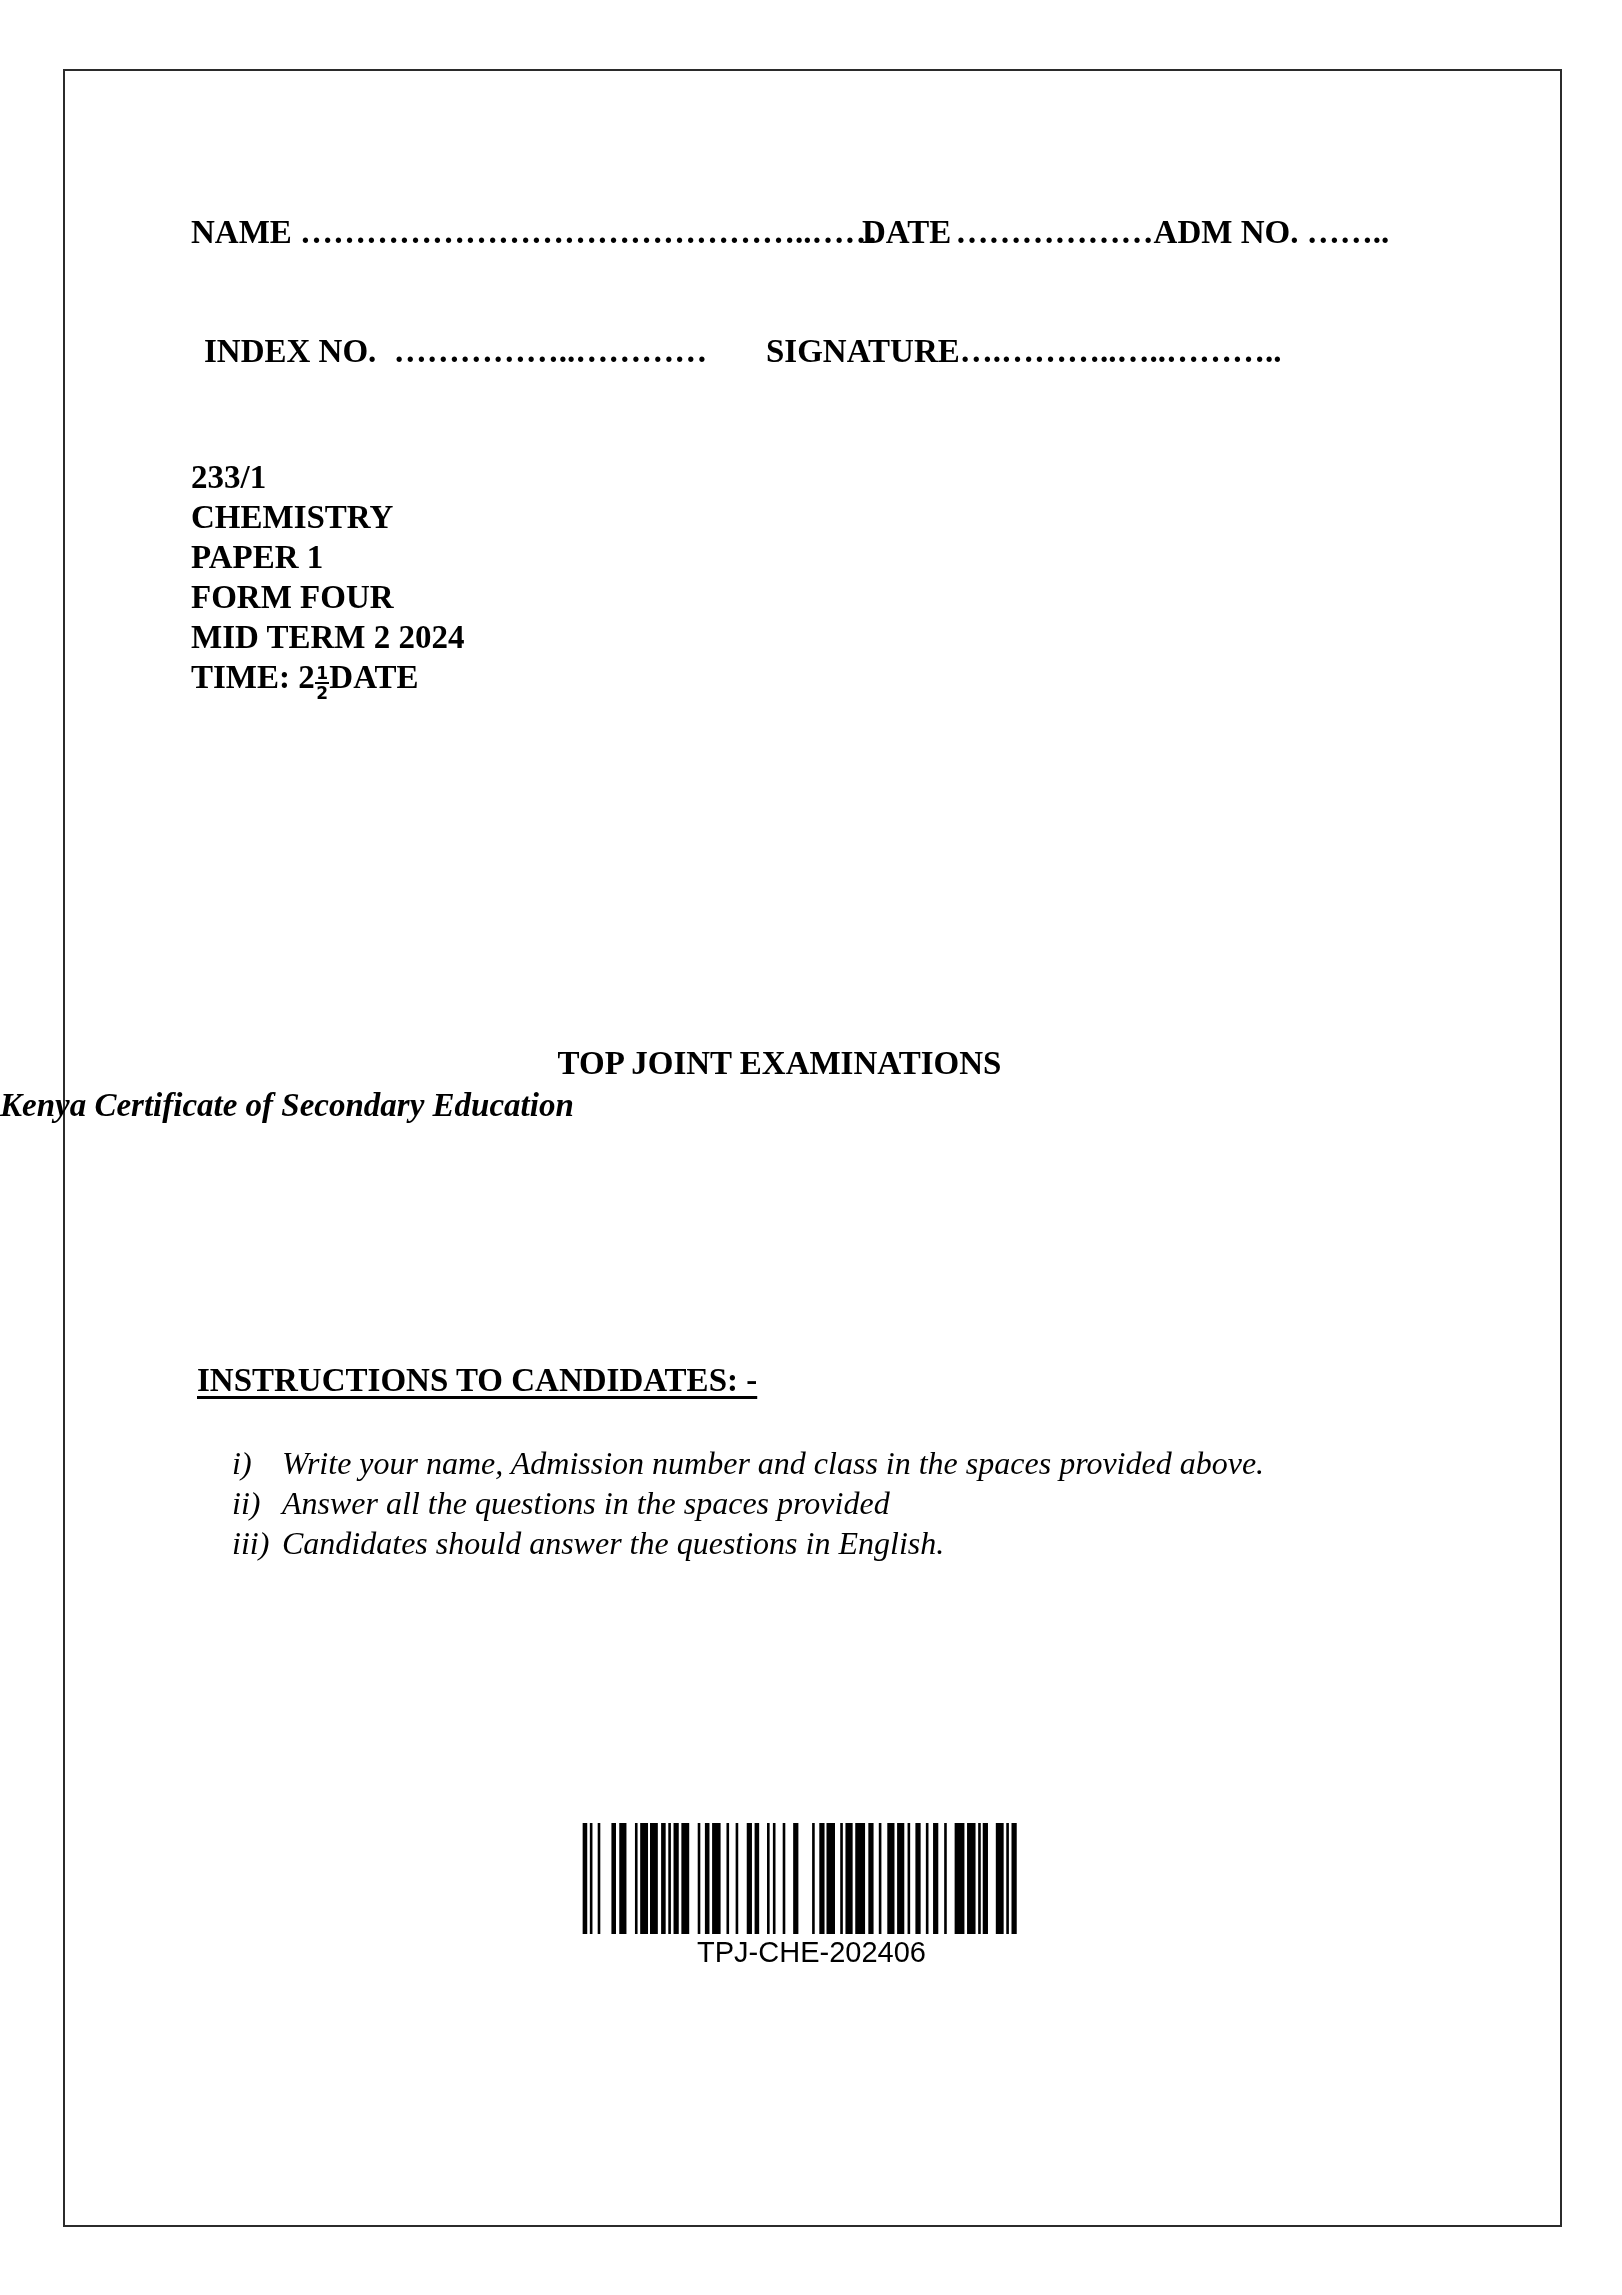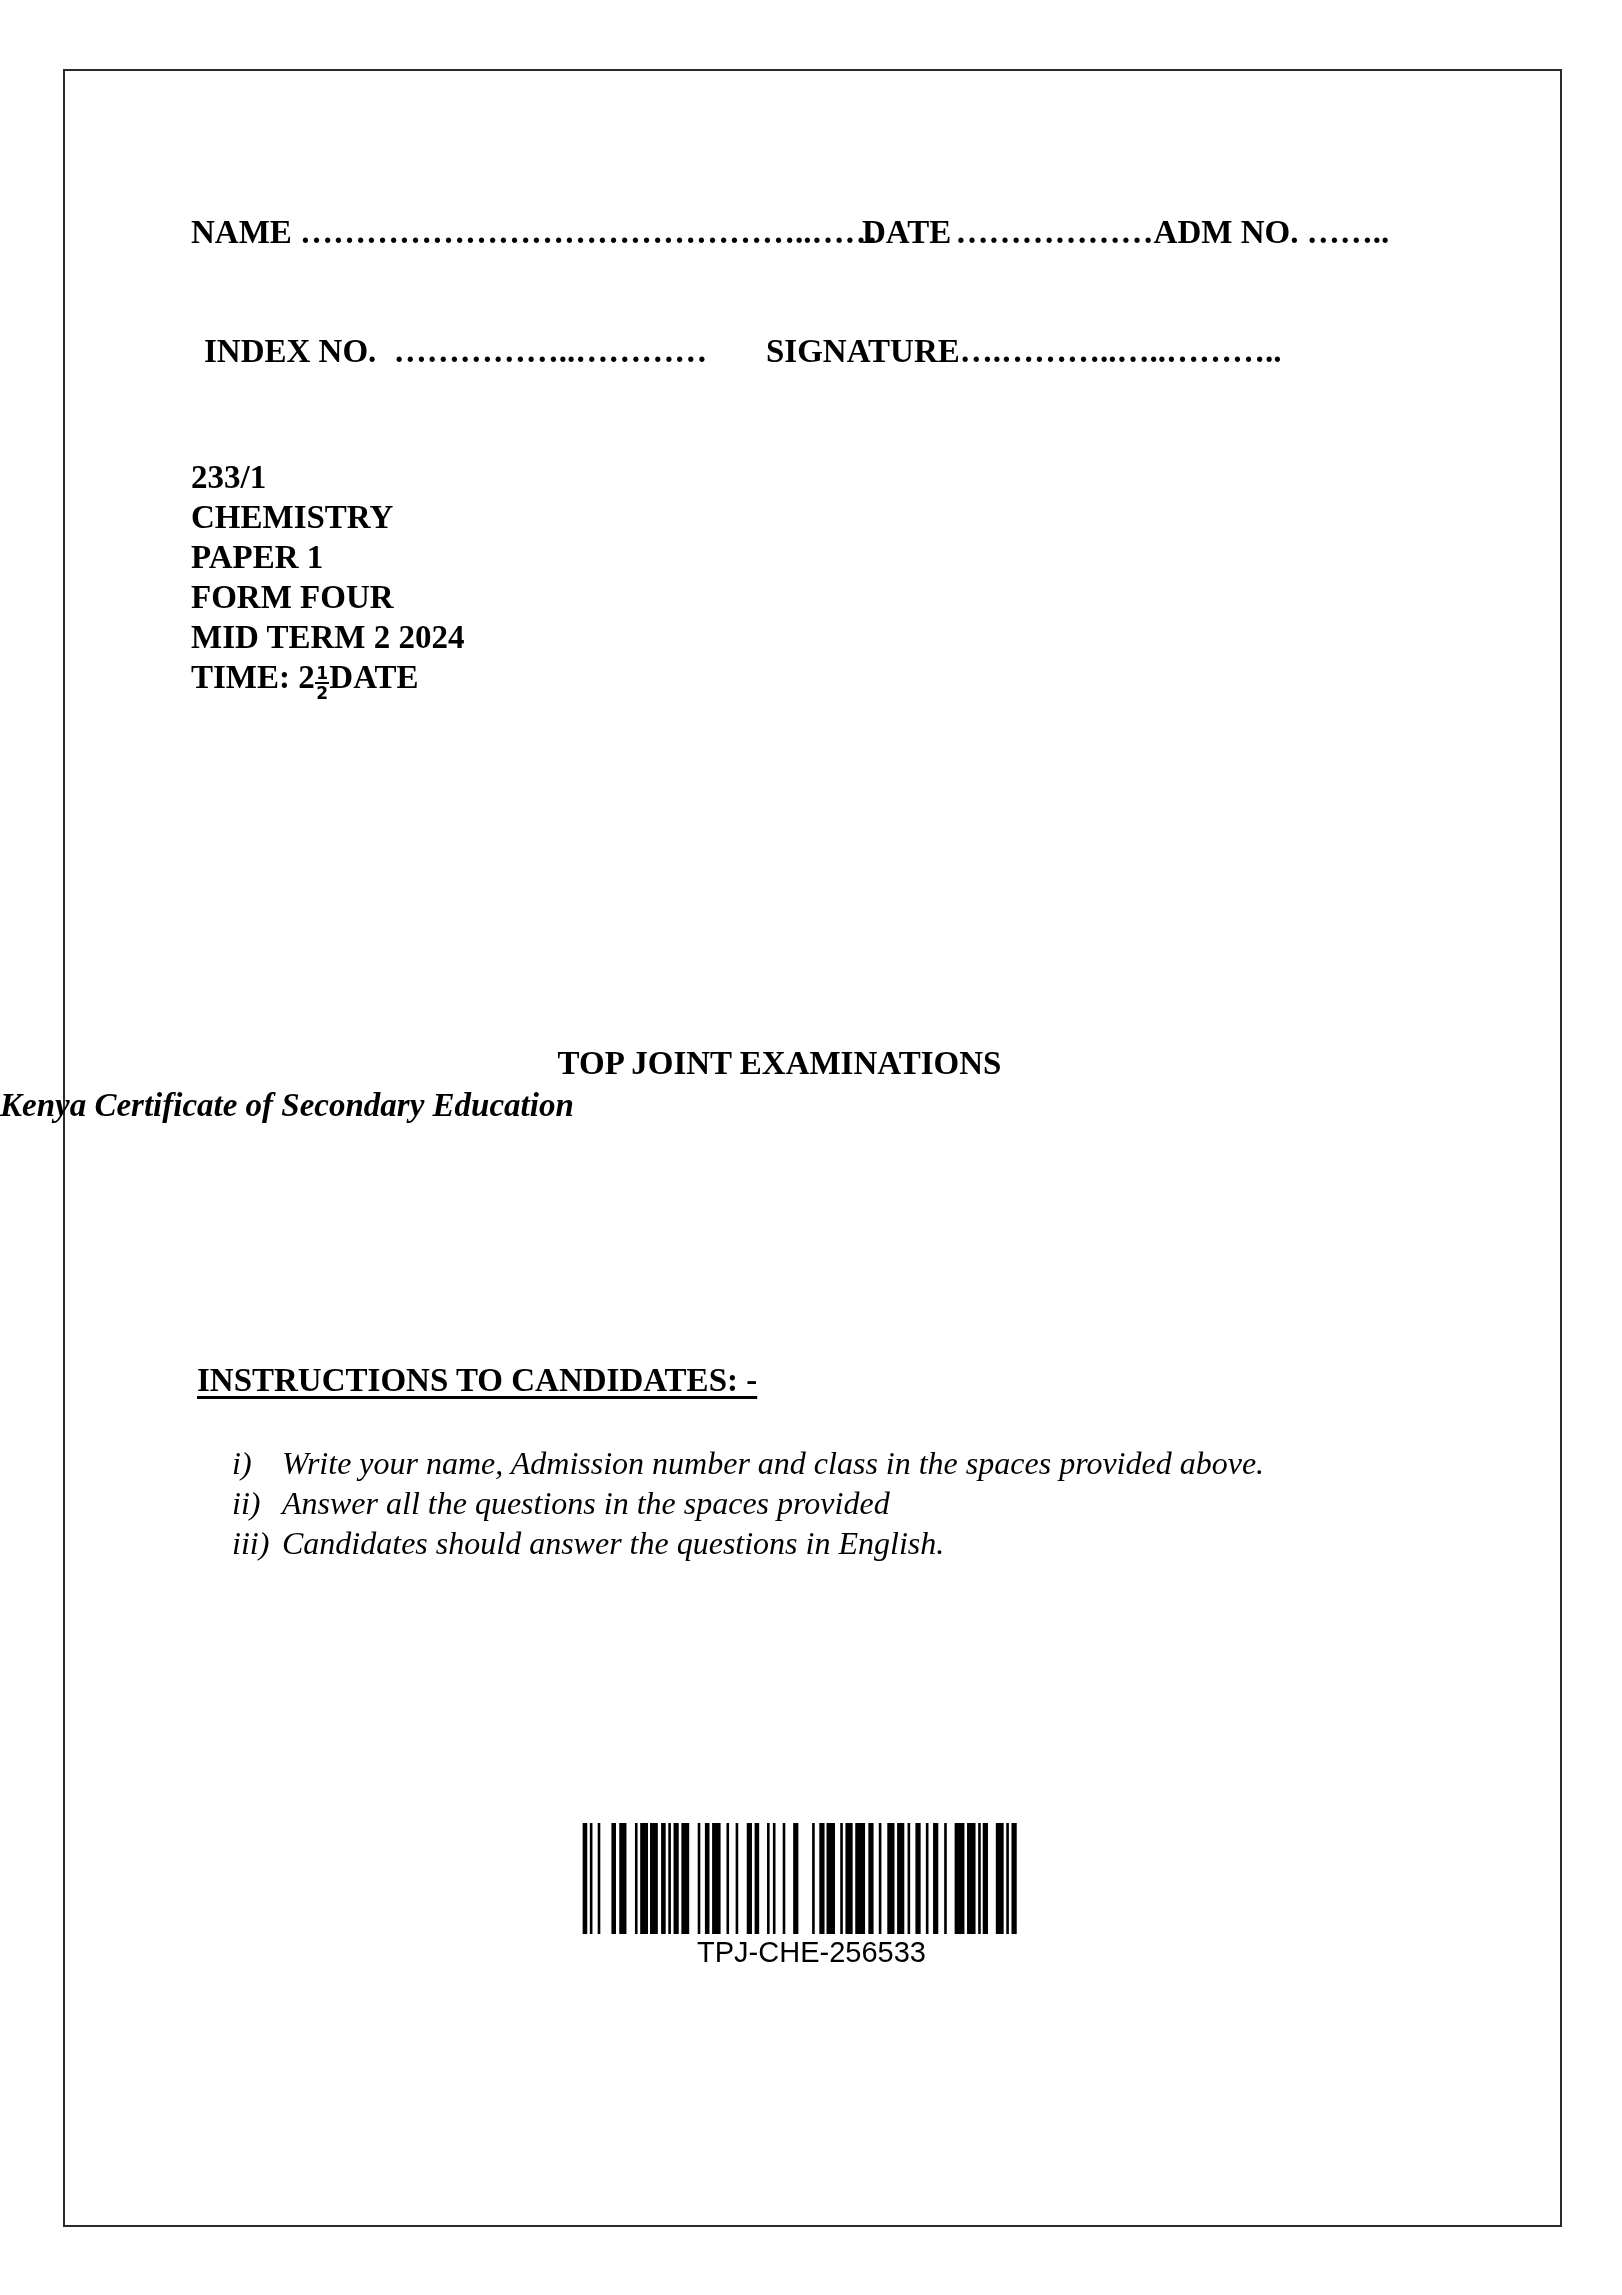--- a/index.html
+++ b/index.html
@@ -196,14 +196,14 @@
     <rect x="1427" y="0" width="8" height="170" fill="#000000"></rect>
     <rect x="1444" y="0" width="4" height="170" fill="#000000"></rect>
     <rect x="1460" y="0" width="15" height="170" fill="#000000"></rect>
     <rect x="1479" y="0" width="13" height="170" fill="#000000"></rect>
     <rect x="1496" y="0" width="4" height="170" fill="#000000"></rect>
     <rect x="1503" y="0" width="8" height="170" fill="#000000"></rect>
     <rect x="1523" y="0" width="12" height="170" fill="#000000"></rect>
     <rect x="1539" y="0" width="4" height="170" fill="#000000"></rect>
     <rect x="1547" y="0" width="8" height="170" fill="#000000"></rect>
   </svg>
-<div class="abs barcode-label">TPJ-CHE-256533</div>
+<div class="abs barcode-label">TPJ-CHE-202406</div>
 
 
 </body></html>

